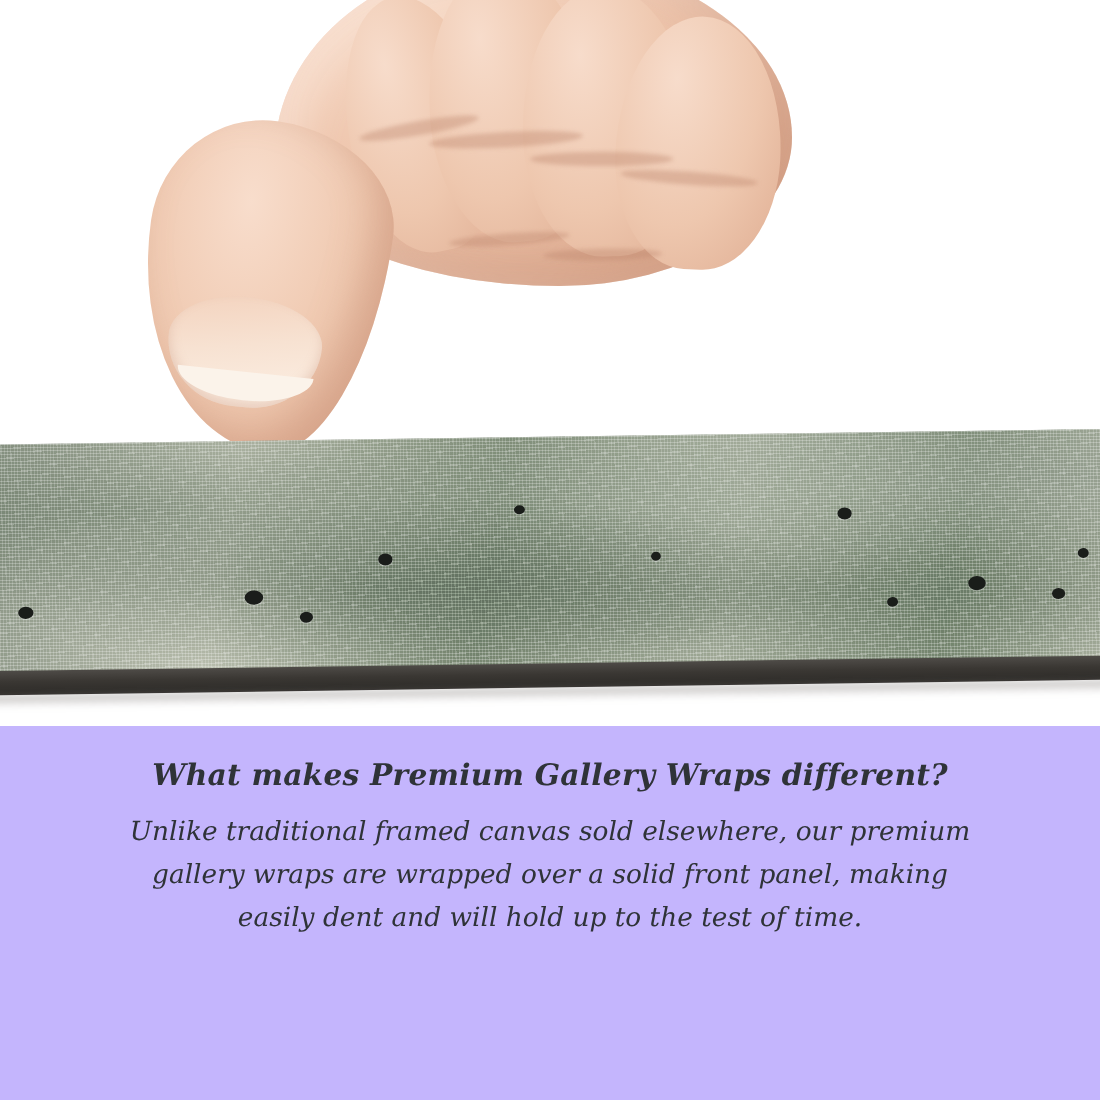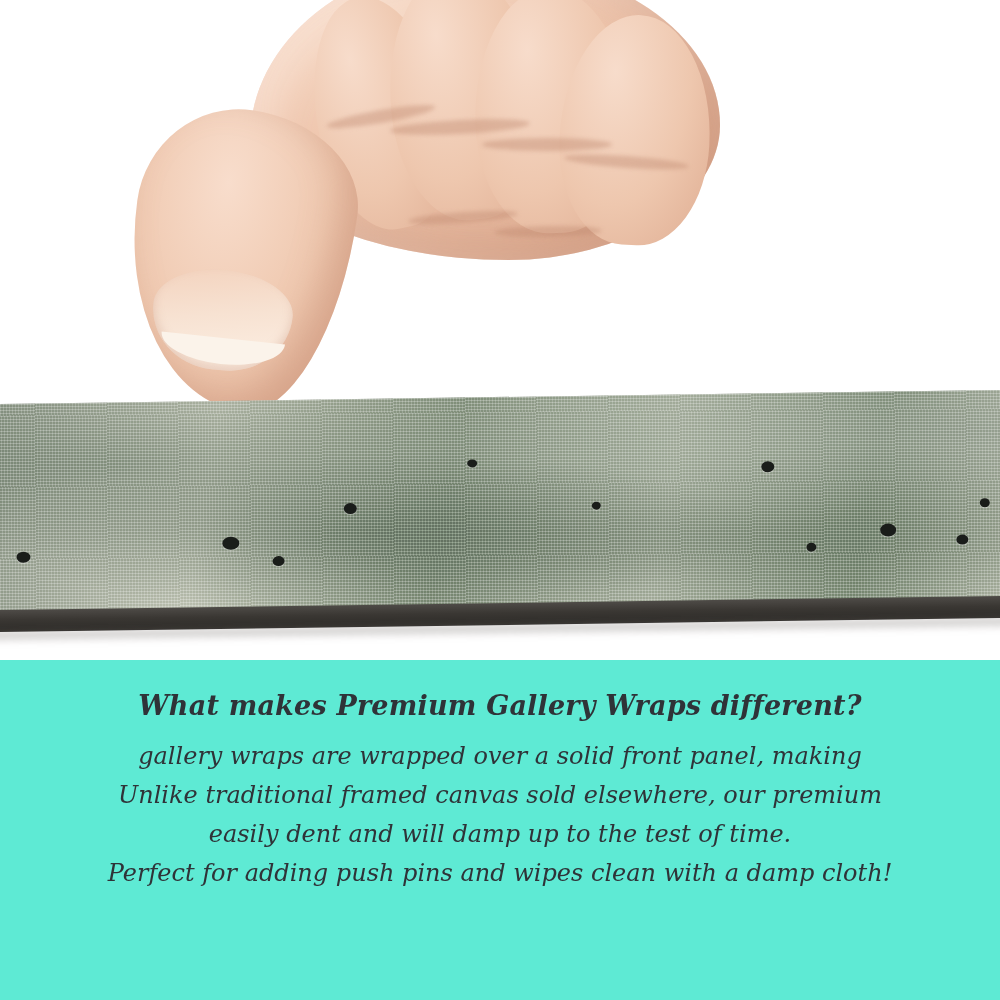--- a/index.html
+++ b/index.html
@@ -11,21 +11,21 @@
     width: 1000px;
     height: 1000px;
     overflow: hidden;
     font-family: "DejaVu Sans", sans-serif;
   }
 
   .page {
     position: relative;
     width: 1000px;
     height: 1000px;
-    background: #5eead4;
+    background: #c4b5fd;
   }
 
   
   .photo {
     position: absolute;
     left: 0;
     top: 0;
     width: 1000px;
     height: 660px;
     background: #ffffff;
@@ -233,19 +233,18 @@
       <div class="spot" style="left:956px; top:144px; width:12px; height:10px;"></div>
       <div class="spot" style="left:980px; top:108px; width:10px; height:9px;"></div>
 
       <div class="slab-edge"></div>
       <div class="slab-shadow"></div>
     </div>
   </div>
 
   <div class="caption">
     <div class="caption-title">What makes Premium Gallery Wraps different?</div>
+    <div class="caption-line">Unlike traditional framed canvas sold elsewhere, our premium</div>
     <div class="caption-line">gallery wraps are wrapped over a solid front panel, making</div>
-    <div class="caption-line">Unlike traditional framed canvas sold elsewhere, our premium</div>
-    <div class="caption-line">easily dent and will damp up to the test of time.</div>
-    <div class="caption-line">Perfect for adding push pins and wipes clean with a damp cloth!</div>
+    <div class="caption-line">easily dent and will hold up to the test of time.</div>
   </div>
 
 </div>
 
 </body></html>

